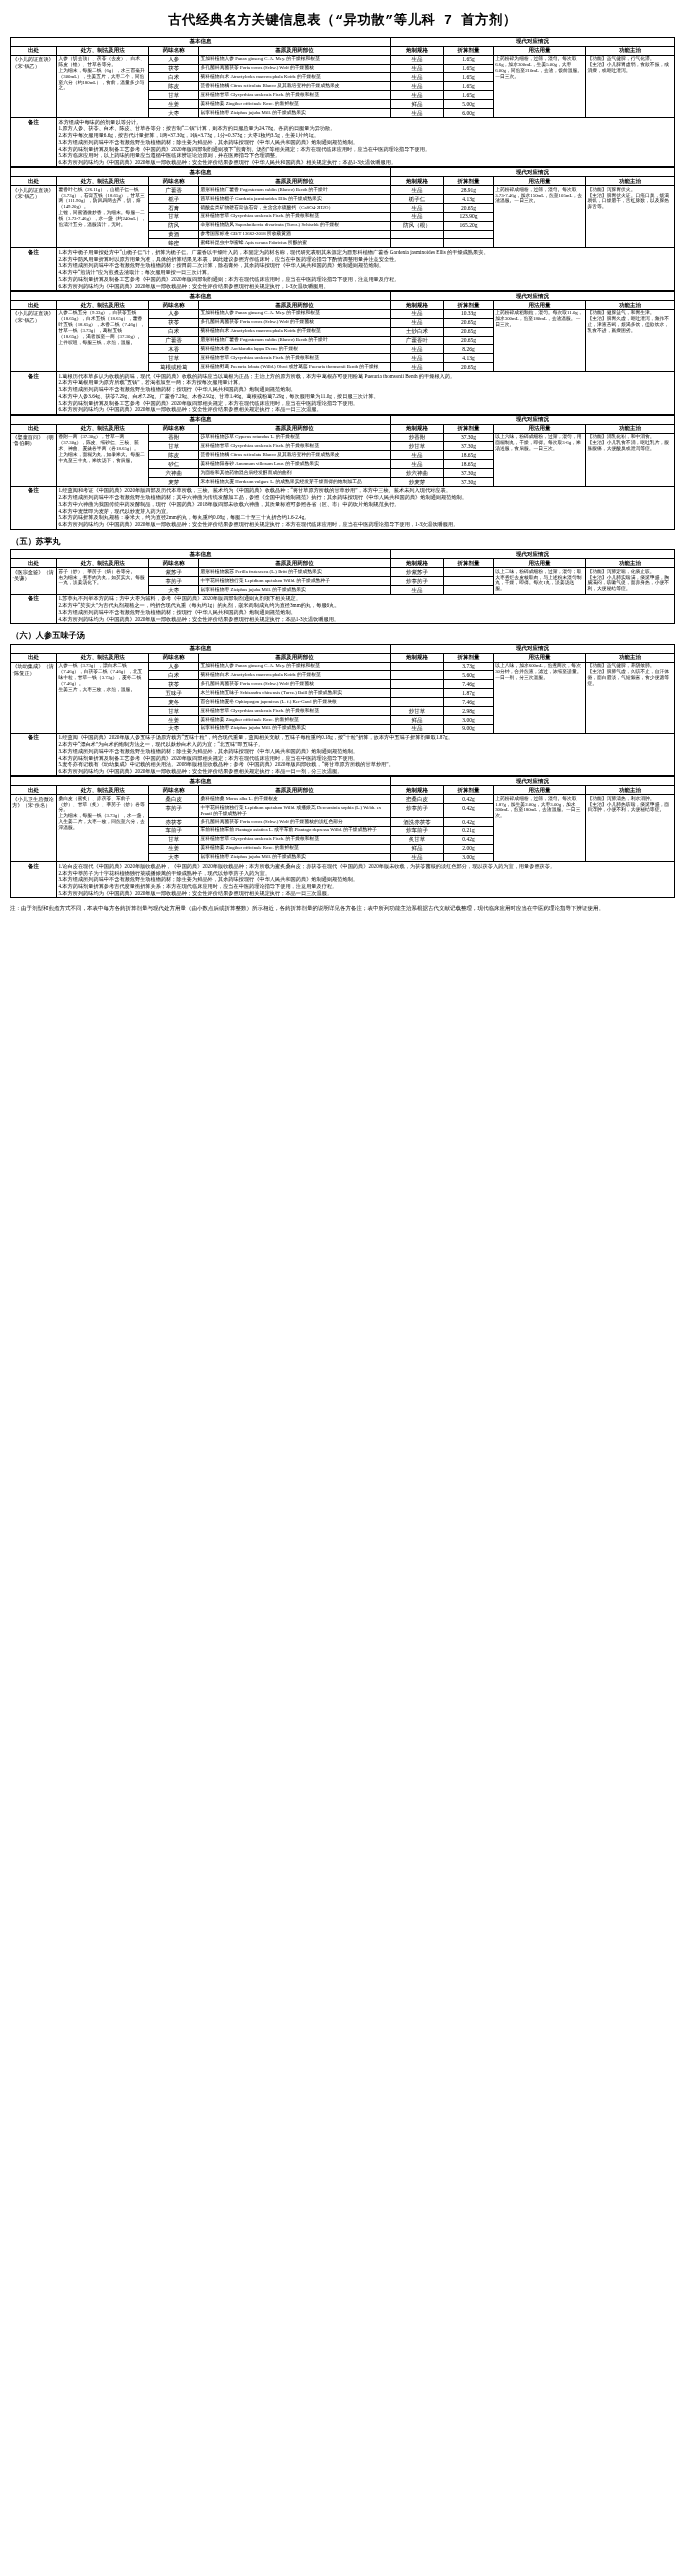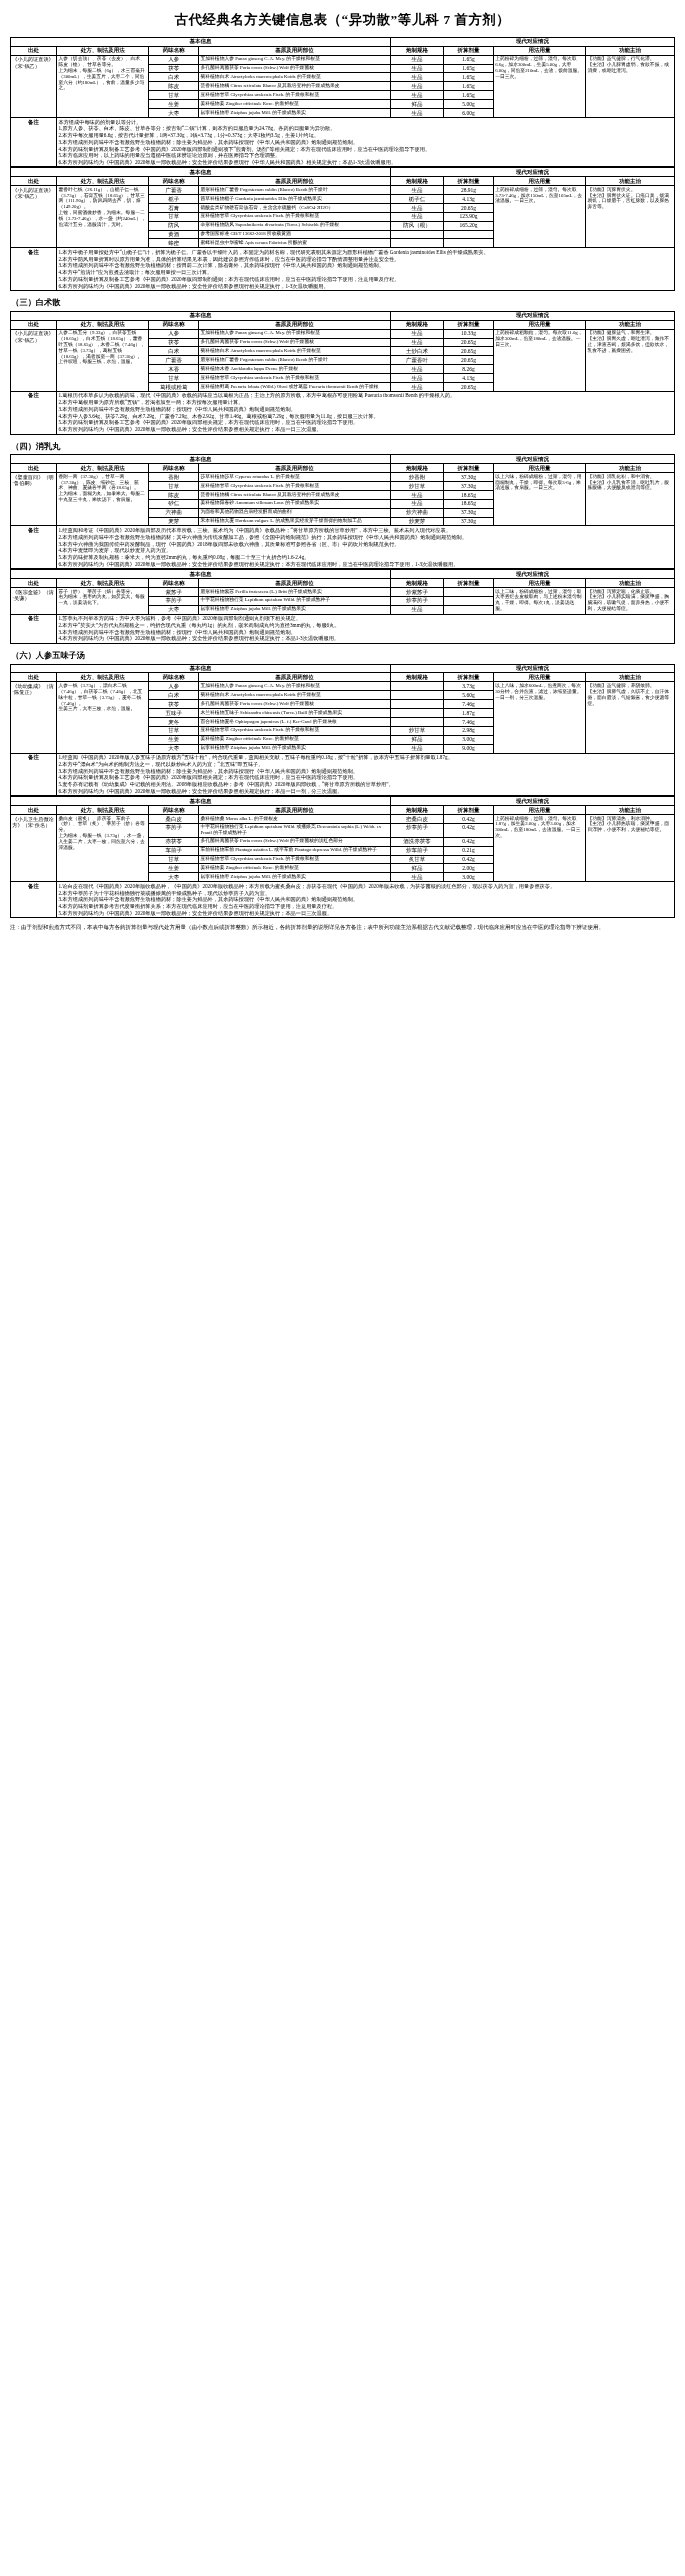--- a/index.html
+++ b/index.html
@@ -1,18 +1,18 @@
 <!DOCTYPE html>
 <html style="font-size:10px"><head>
 <meta charset="utf-8">
 <style>
   html,body{margin:0;padding:0;background:#ffffff;}
   body{font-family:"Liberation Serif","DejaVu Serif",serif;color:#000;width:685px;}
   .page{width:685px;box-sizing:border-box;padding:6.3px 10px 12.7px 10px;}
-  h1.doc-title{font-family:Liberation Serif, serif;font-size:13.3px;font-weight:bold;text-align:center;margin:5px 0 7.6px 0;letter-spacing:0.6px;}
+  h1.doc-title{font-family:Liberation Mono, monospace;font-size:13.3px;font-weight:bold;text-align:center;margin:5px 0 7.6px 0;letter-spacing:0.6px;}
   .section-title{font-size:8.2px;font-weight:bold;margin:6.3px 0 2.5px 1.3px;}
   table.t{border-collapse:collapse;width:100%;table-layout:fixed;font-size:5.5px;line-height:1.22;}
   table.t th,table.t td{border:0.6px solid #000;padding:0.6px 1.3px;vertical-align:top;word-wrap:break-word;overflow-wrap:break-word;}
   table.t th{text-align:center;font-weight:bold;background:#fff;}
   .ctr{text-align:center;}
   .grp{text-align:center;font-weight:bold;}
   .note-label{text-align:center;font-weight:bold;width:21.6px;}
   .note-cell{font-size:5.2px;line-height:1.3;}
   .small{font-size:5.2px;}
   .xsmall{font-size:4.8px;}
@@ -196,21 +196,20 @@
             <td class="note-label vmid">备注</td>
             <td colspan="7" class="note-cell" style="white-space: pre-line;">1.本方中栀子用量按处方中“山栀子仁”计，折算为栀子仁。广藿香以干燥叶入药，本固定为药材名称，现代研究表明其来源定为唇形科植物广藿香 Gardenia jasminoides Ellis 的干燥成熟果实。
 2.本方中防风用量折算时以原方用量为准，具体的折算结果见本表，因此建议参照方作临床时，应当在中医药理论指导下酌情调整用量并注意安全性。
 3.本方组成所列药味中不含有濒危野生动植物药材；按目前二次计算，除石膏外，其余药味按现行《中华人民共和国药典》炮制通则规范炮制。
 4.本方中“煎清汁”应为煎煮去渣取汁；每次服用量按一日三次计算。
 5.本方药味剂量折算及制备工艺参考《中国药典》2020年版四部制剂通则；本方在现代临床应用时，应当在中医药理论指导下使用，注意用量及疗程。
 6.本方所列药味均为《中国药典》2020年版一部收载品种；安全性评价结果参照现行相关规定执行，1-3次温饮嚼服用。</td>
           </tr>
         </tbody>
       </table>
-      <div class="section-title">（三）白术散</div>
       <table class="t">
         <colgroup>
           <col style="width: 6.5%;">
           <col style="width: 13%;">
           <col style="width: 7%;">
           <col style="width: 27%;">
           <col style="width: 7.5%;">
           <col style="width: 7%;">
           <col style="width: 13%;">
           <col style="width: 12.5%;">
@@ -284,21 +283,20 @@
             <td class="note-label vmid">备注</td>
             <td colspan="7" class="note-cell" style="white-space: pre-line;">1.葛根历代本草多认为收载的药味，现代《中国药典》收载的药味应当以葛根为正品；主治上方的原方所载，本方中葛根亦可使用粉葛 Pueraria thomsonii Benth 的干燥根入药。
 2.本方中葛根用量为原方所载“五钱”，若渴者加至一两；本方按每次服用量计算。
 3.本方组成所列药味中不含有濒危野生动植物药材；按现行《中华人民共和国药典》炮制通则规范炮制。
 4.本方中人参3.64g、茯苓7.29g、白术7.29g、广藿香7.29g、木香2.92g、甘草1.46g、葛根或粉葛7.29g，每次服用量为11.0g，按日服三次计算。
 5.本方药味剂量折算及制备工艺参考《中国药典》2020年版四部相关规定，本方在现代临床应用时，应当在中医药理论指导下使用。
 6.本方所列药味均为《中国药典》2020年版一部收载品种；安全性评价结果参照相关规定执行；本品一日三次温服。</td>
           </tr>
         </tbody>
       </table>
-      <div class="section-title">（四）消乳丸</div>
       <table class="t">
         <colgroup>
           <col style="width: 6.5%;">
           <col style="width: 13%;">
           <col style="width: 7%;">
           <col style="width: 27%;">
           <col style="width: 7.5%;">
           <col style="width: 7%;">
           <col style="width: 13%;">
           <col style="width: 12.5%;">
@@ -366,20 +364,21 @@
             <td class="note-label vmid">备注</td>
             <td colspan="7" class="note-cell" style="white-space: pre-line;">1.经查阅和考证《中国药典》2020年版四部及历代本草所载，三棱、莪术均为《中国药典》收载品种；“将甘草原方所载的甘草炒用”，本方中三棱、莪术未列入现代对应表。
 2.本方组成所列药味中不含有濒危野生动植物药材；其中六神曲为传统发酵加工品，参照《全国中药炮制规范》执行；其余药味按现行《中华人民共和国药典》炮制通则规范炮制。
 3.本方中六神曲为我国传统中药发酵制品，现行《中国药典》2018年版四部未收载六神曲，其质量标准可参照各省（区、市）中药饮片炮制规范执行。
 4.本方中麦蘖即为麦芽，现代以炒麦芽入药为宜。
 5.本方药味折算及制丸规格：黍米大，约为直径2mm的丸，每丸重约0.08g，每服二十至三十丸折合约1.6-2.4g。
 6.本方所列药味均为《中国药典》2020年版一部收载品种；安全性评价结果参照现行相关规定执行；本方在现代临床应用时，应当在中医药理论指导下使用，1-3次温饮嚼服用。</td>
           </tr>
         </tbody>
       </table>
+      <div class="section-title">（五）苏葶丸</div>
       <table class="t">
         <colgroup>
           <col style="width: 6.5%;">
           <col style="width: 13%;">
           <col style="width: 7%;">
           <col style="width: 27%;">
           <col style="width: 7.5%;">
           <col style="width: 7%;">
           <col style="width: 13%;">
           <col style="width: 12.5%;">

